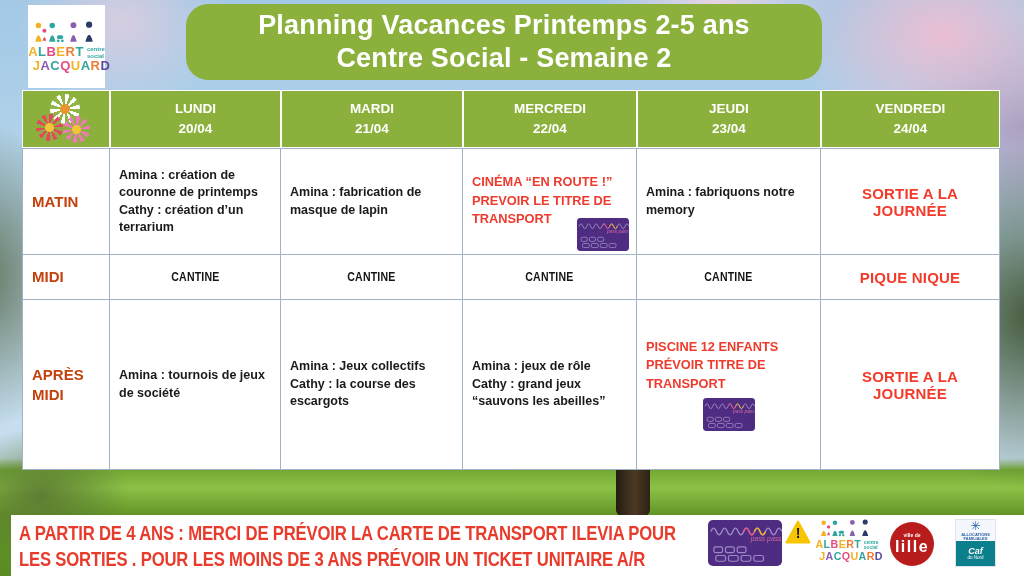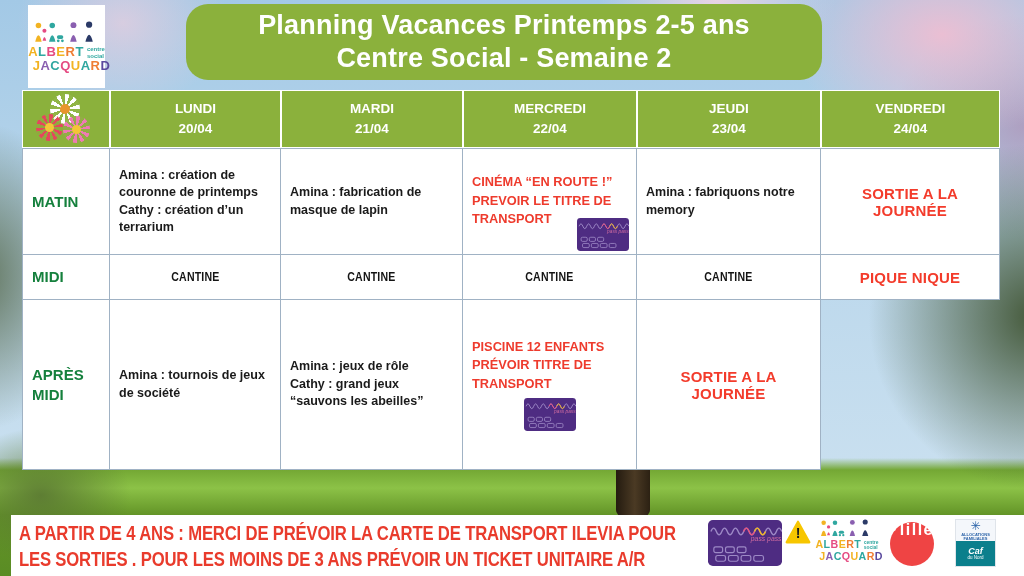--- a/index.html
+++ b/index.html
@@ -46,21 +46,21 @@
     grid-template-rows:58px 107px 45px 170px;}
   .hc{background:#8bb13c;border:1.6px solid #fff;display:flex;flex-direction:column;
     align-items:center;justify-content:center;color:#fff;font-weight:700;font-size:13.5px;
     line-height:1.5;position:relative;}
   .bc{position:relative;background:#fff;border-right:1.6px solid #a0b2c4;
     border-bottom:1.6px solid #a0b2c4;display:flex;flex-direction:column;
     justify-content:center;padding:12px 9px;}
   .bl{border-left:1.6px solid #a0b2c4;}
   .bt{border-top:1.6px solid #a0b2c4;}
   .bc.center{align-items:center;text-align:center;justify-content:center;}
-  .rowlab{font-weight:700;font-size:15px;color:#15803d;white-space:pre-line;line-height:1.3;}
+  .rowlab{font-weight:700;font-size:15px;color:#c2410c;white-space:pre-line;line-height:1.3;}
   .txt{font-weight:700;font-size:12.5px;color:#1a1a1a;line-height:1.4;white-space:pre-line;}
   .alert{font-weight:700;font-size:12.8px;color:#ee3b2d;line-height:1.45;white-space:pre-line;}
   .hl{font-weight:700;font-size:15px;color:#f33b2b;letter-spacing:.2px;white-space:pre-line;}
   .cant{font-weight:700;font-size:12px;color:#141414;transform:scaleX(.88);letter-spacing:.2px;}
   .cell-cinema{justify-content:flex-start;padding-top:24px;}
   .card-abs{position:absolute;right:7px;bottom:3px;}
   .card-ctr{margin:5px auto 0 auto;display:block;}
 
   
   .flw{position:absolute;border-radius:50%;}
@@ -77,21 +77,21 @@
 
   
   .footer{position:absolute;left:11px;top:515px;width:1024px;height:61px;background:#fff;}
   .notice{position:absolute;left:8px;top:5px;color:#e93b2c;font-weight:700;font-size:19.5px;
     line-height:1.35;white-space:pre-line;transform:scaleX(.855);transform-origin:left top;
     letter-spacing:-.2px;}
   .fp-pass{position:absolute;left:697px;top:5px;}
   .fp-warn{position:absolute;left:774px;top:5px;}
   .fp-aj{position:absolute;left:800px;top:4px;transform:scale(.82);transform-origin:top left;}
   .lille{position:absolute;left:879px;top:7px;width:44px;height:44px;border-radius:50%;
-    background:#ef4444;color:#fff;display:flex;flex-direction:row;align-items:flex-start;
+    background:#b91c1c;color:#fff;display:flex;flex-direction:column;align-items:center;
     justify-content:center;line-height:1;}
   .lille-top{font-size:5px;font-weight:700;margin-bottom:1px;}
   .lille-word{font-weight:700;font-size:16px;letter-spacing:1.5px;}
   .caf{position:absolute;left:944px;top:4px;width:41px;height:48px;border:1px solid #dfe4ea;
     display:flex;flex-direction:column;}
   .caf-top{flex:1;background:#f4f7fb;display:flex;flex-direction:column;align-items:center;
     justify-content:center;color:#2b63a8;line-height:1;}
   .caf-star{font-size:12px;}
   .caf-small{font-size:4px;font-weight:700;text-align:center;white-space:pre-line;margin-top:1px;}
   .caf-bot{height:35px;background:#0b7f8c;color:#fff;display:flex;flex-direction:column;
@@ -248,20 +248,24 @@
     <div class="bc center">
         <span class="hl">PIQUE NIQUE</span>
       </div>
 
     <div class="bc bl">
         <span class="rowlab">APRÈS
 MIDI</span>
       </div>
     <div class="bc">
         <span class="txt">Amina : tournois de jeux de société</span>
+      </div>
+    <div class="bc">
+        <span class="txt">Amina : Jeux collectifs
+Cathy : la course des escargots</span>
       </div>
     <div class="bc">
         <span class="txt">Amina : jeux de rôle
 Cathy : grand jeux
 “sauvons les abeilles”</span>
       </div>
     <div class="bc">
       <span class="alert">PISCINE 12 ENFANTS
 PRÉVOIR TITRE DE
 TRANSPORT</span>

